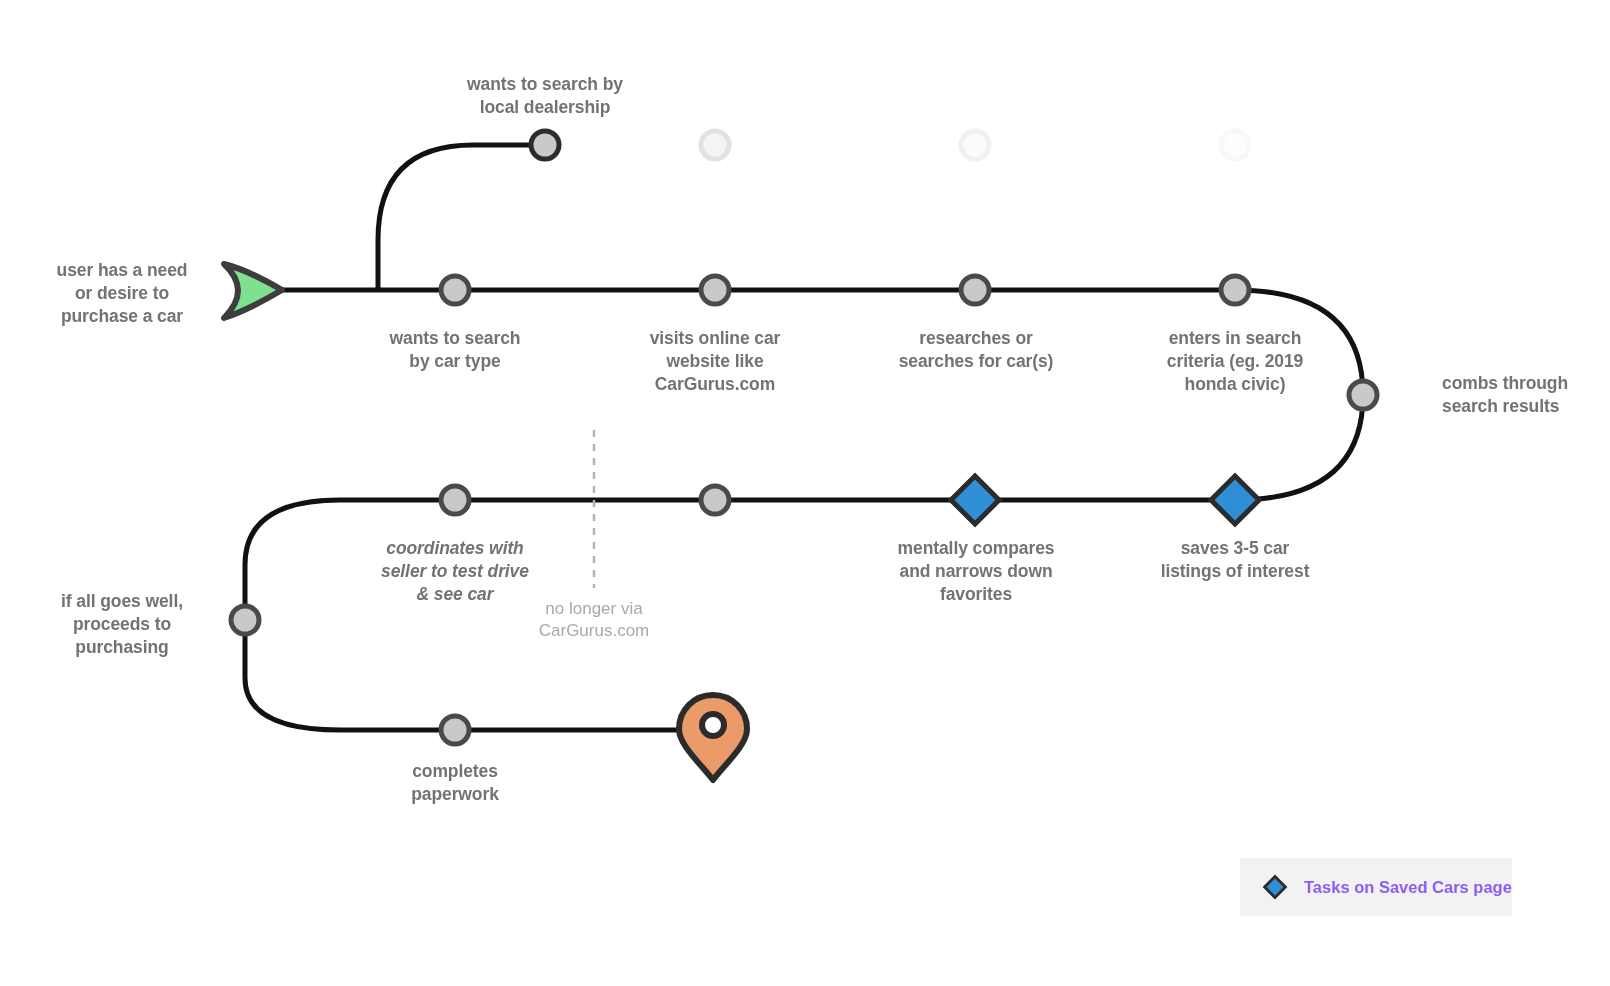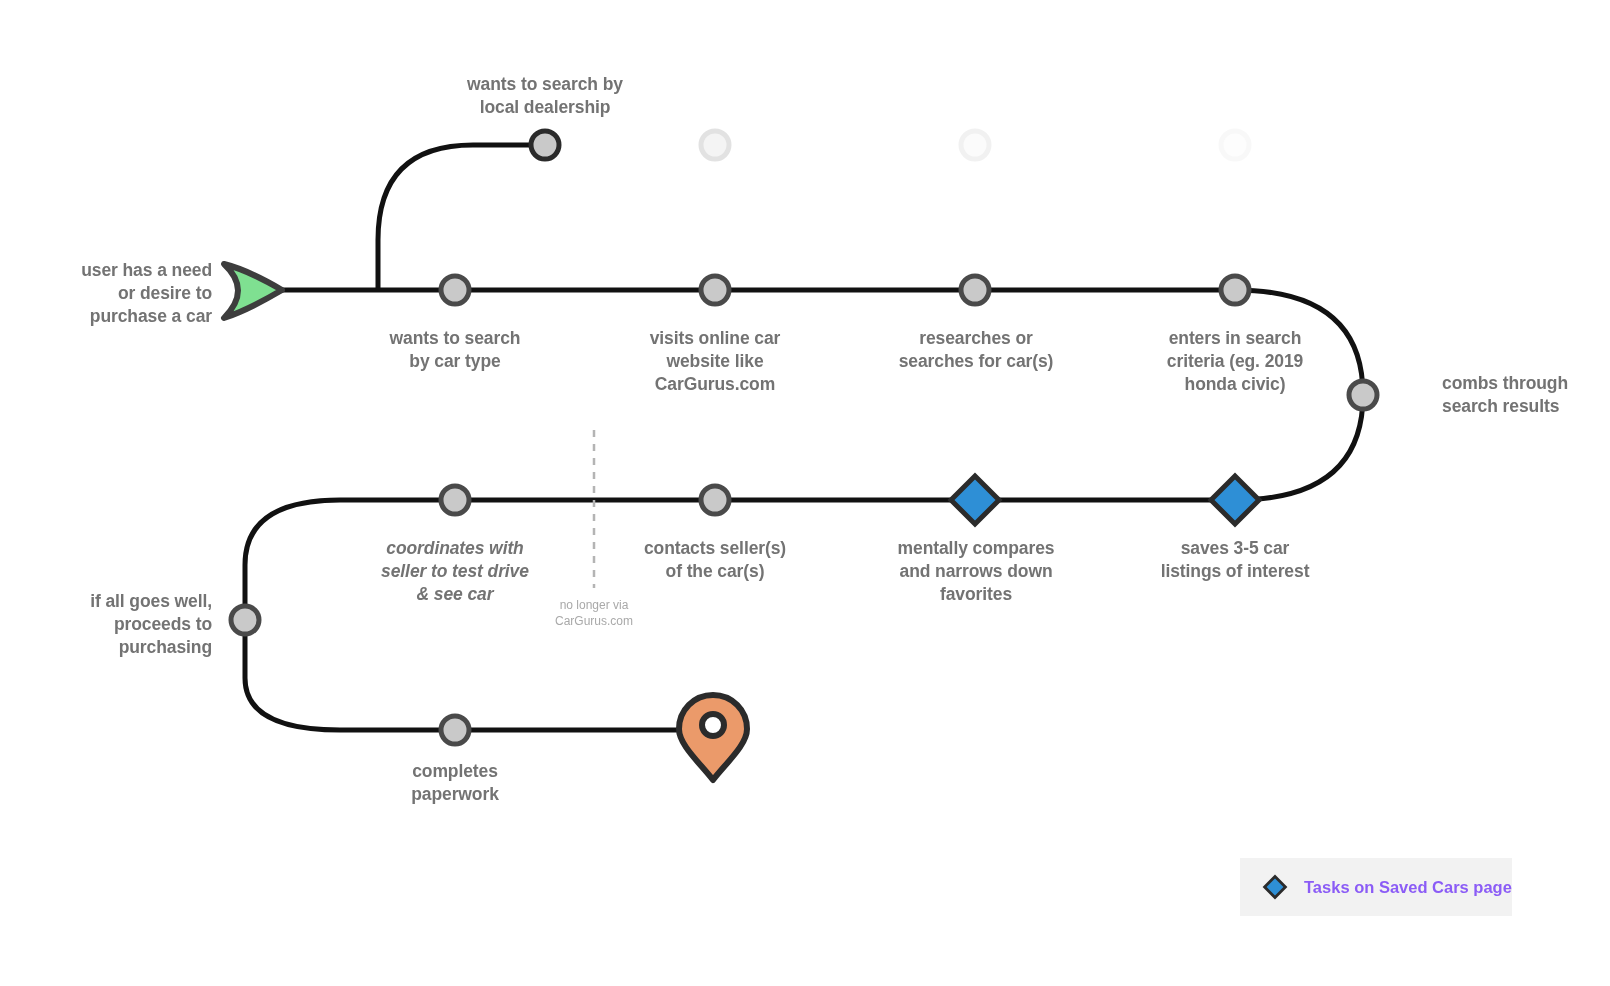--- a/index.html
+++ b/index.html
@@ -31,28 +31,27 @@
     position: absolute;
     font-size: 17.5px;
     font-weight: bold;
     color: #737373;
     line-height: 1.32;
     text-align: center;
     white-space: pre-line;
     letter-spacing: -0.1px;
   }
   .node-label.right-align {
-    text-align: right;
   }
   .node-label.left-align {
     text-align: left;
   }
   .muted-label {
     position: absolute;
-    font-size: 12px;
+    font-size: 17px;
     font-weight: normal;
     color: #a9a9a9;
     line-height: 1.3;
     text-align: center;
     white-space: pre-line;
   }
   #legend-box {
     position: absolute;
     left: 1240px;
     top: 858px;
@@ -172,22 +171,20 @@
   <div class="node-label left-align" style="left:1442px; top:372px; width:206px;">combs through
 search results</div>
 
   <div class="node-label" style="left:1133px; top:537px; width:204px;">saves 3-5 car
 listings of interest</div>
 
   <div class="node-label" style="left:868px; top:537px; width:216px;">mentally compares
 and narrows down
 favorites</div>
 
-  <div class="node-label" style="left:613px; top:537px; width:204px;">contacts seller(s)
-of the car(s)</div>
 
   <div class="node-label" style="left:353px; top:537px; width:204px;font-style:italic;">coordinates with
 seller to test drive
 &amp; see car</div>
 
   <div class="node-label right-align" style="left:32px; top:590px; width:180px;">if all goes well,
 proceeds to
 purchasing</div>
 
   <div class="node-label" style="left:355px; top:760px; width:200px;">completes

